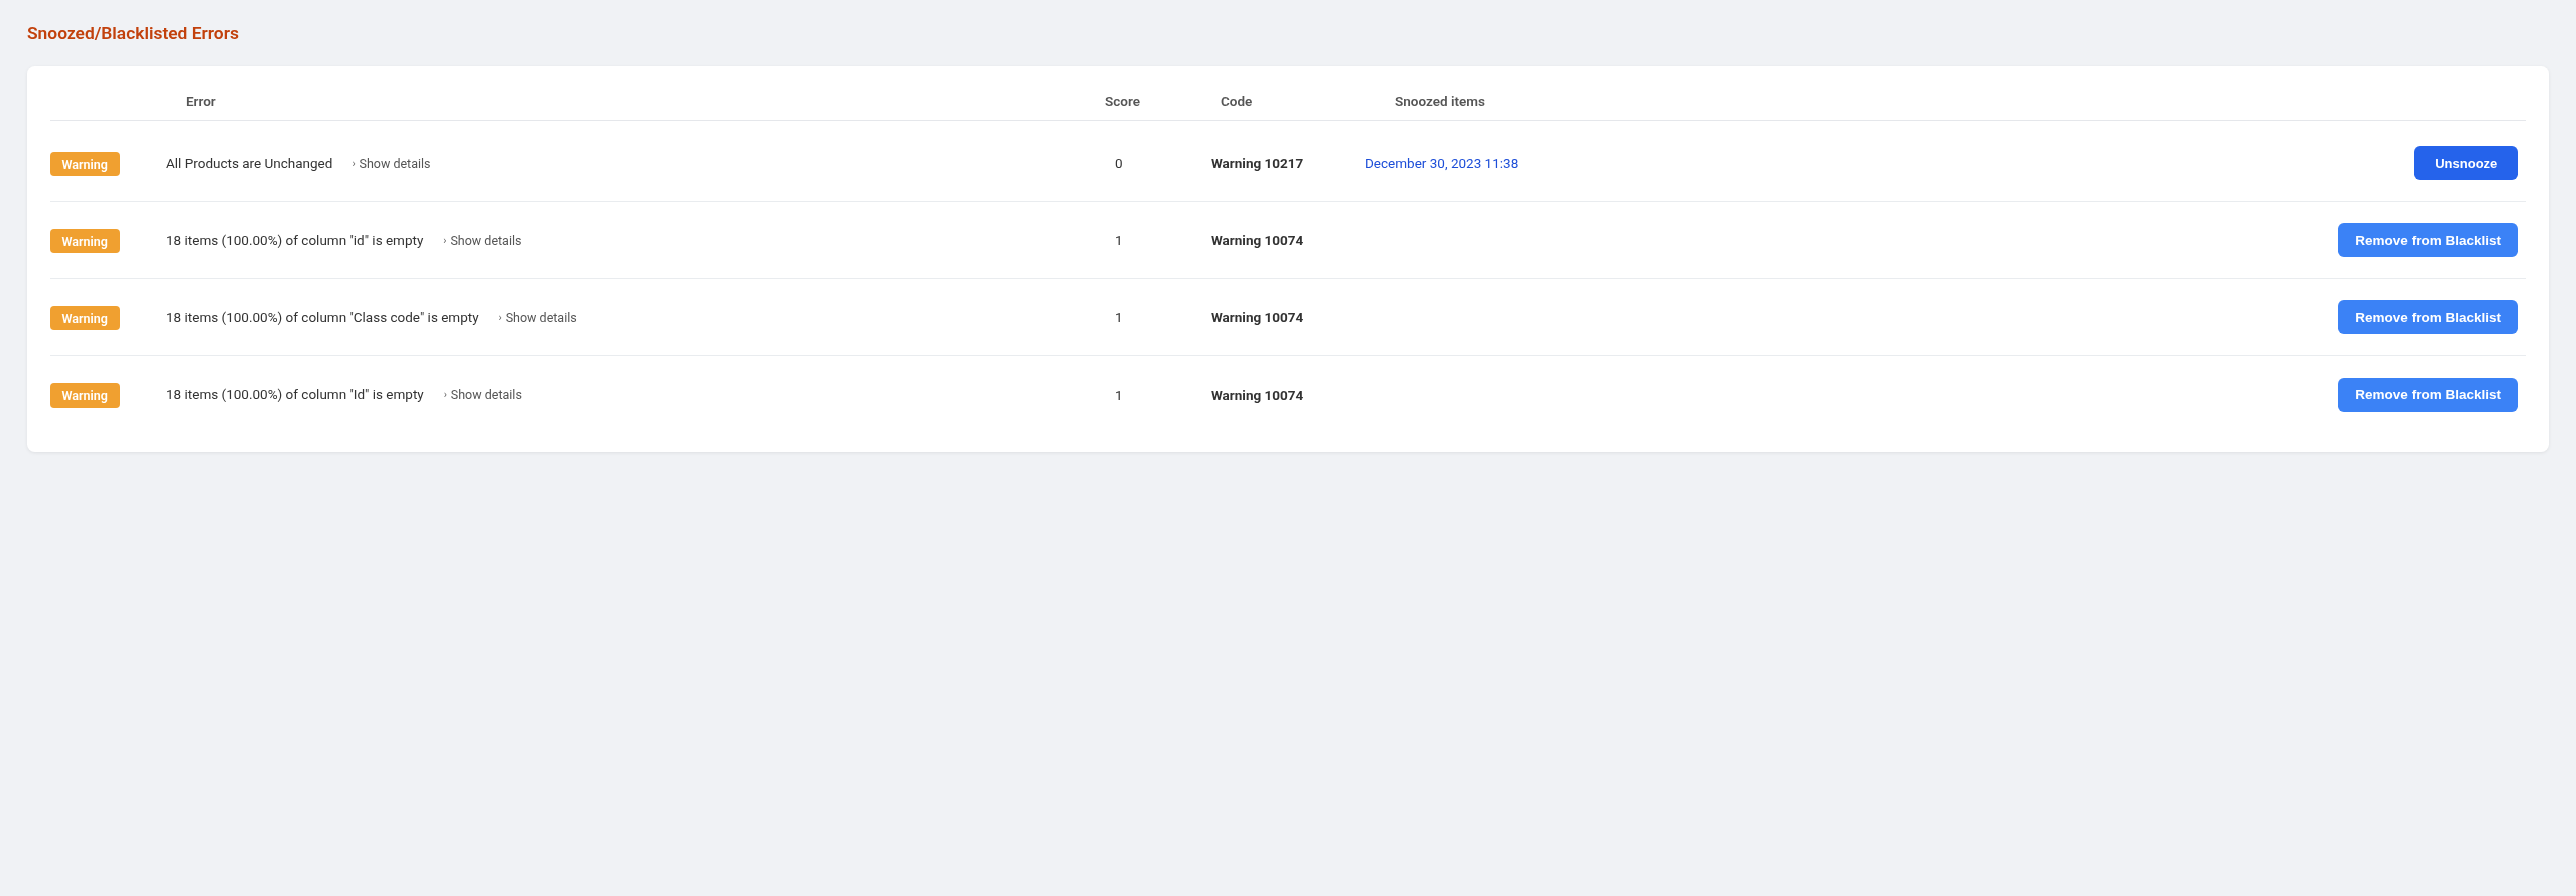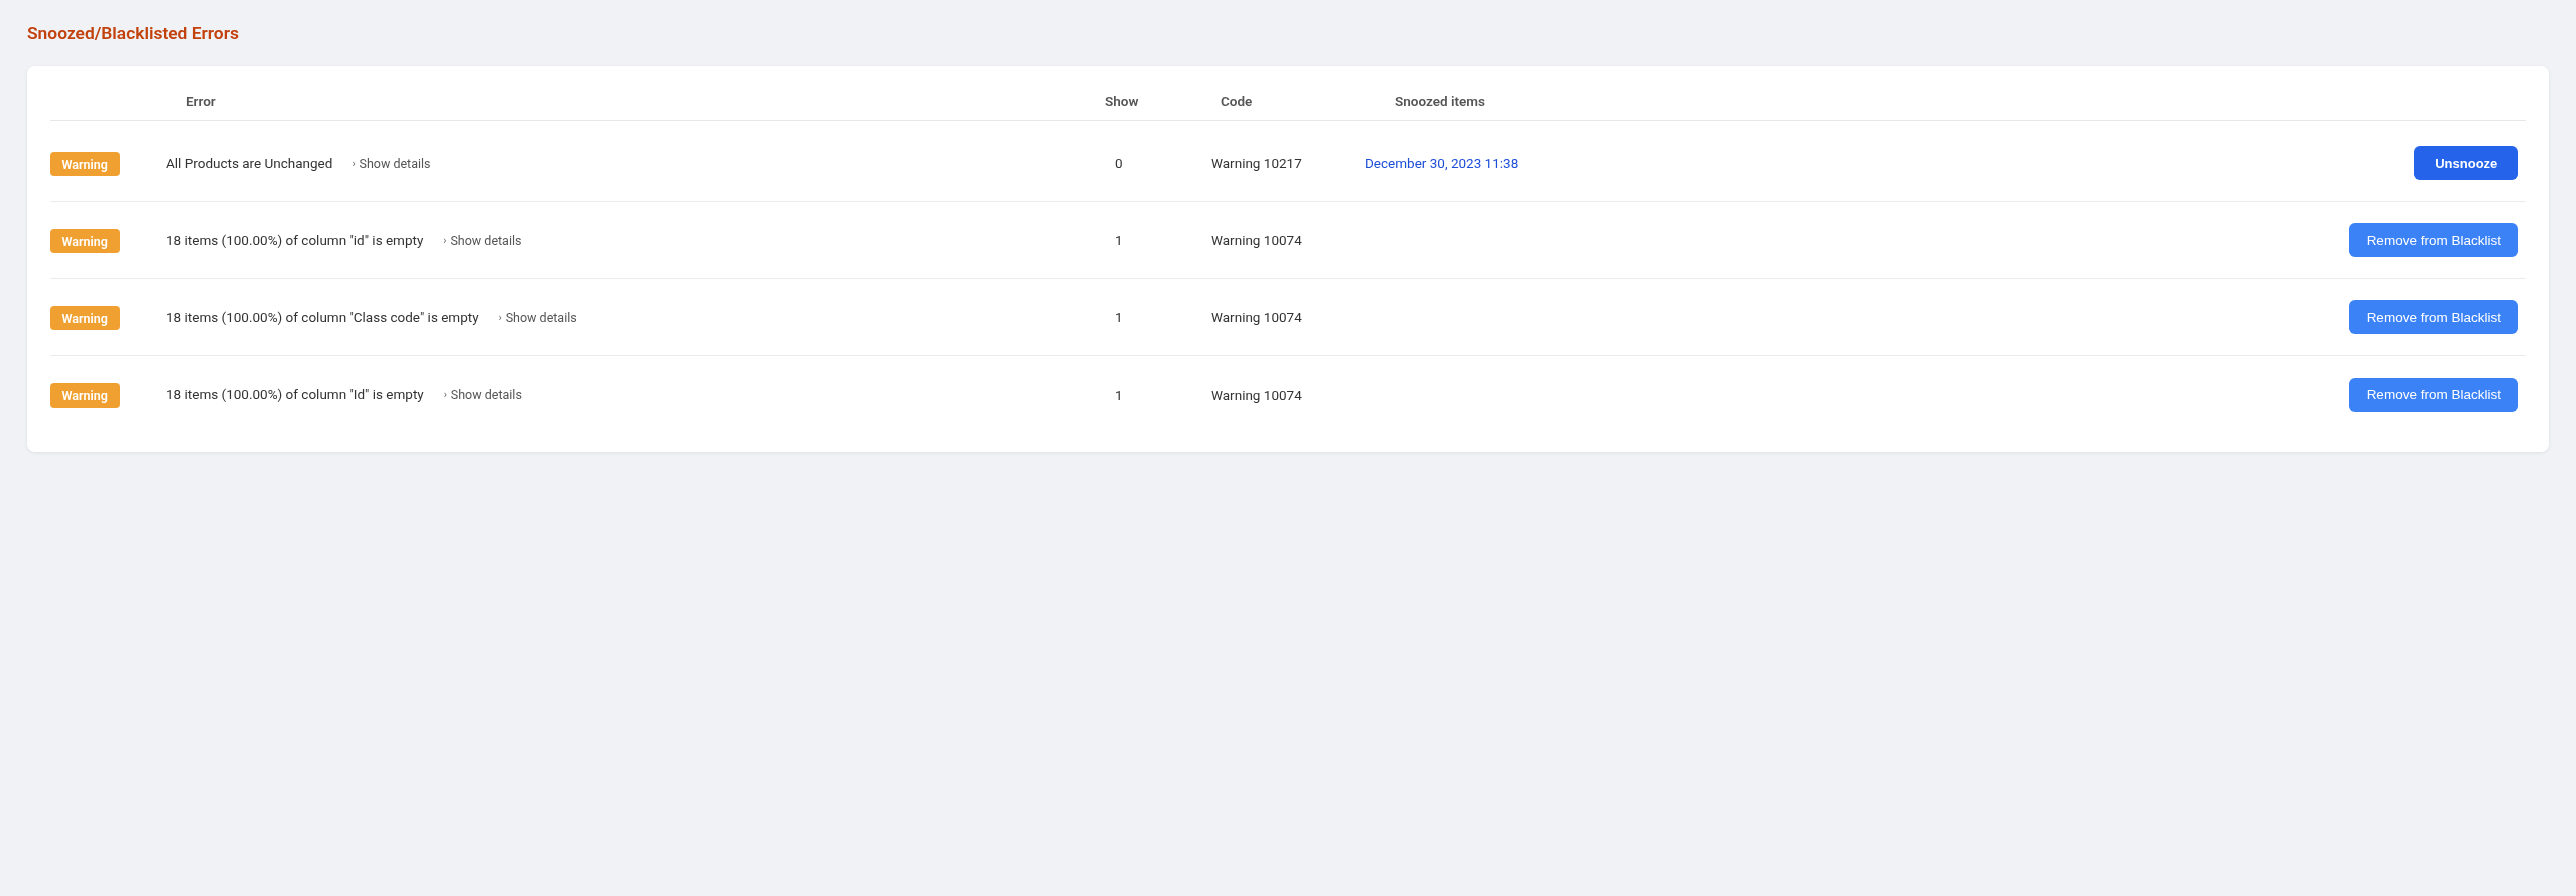--- a/index.html
+++ b/index.html
@@ -104,20 +104,21 @@
     }
 
     .score-cell {
       color: #333;
       font-size: 13.5px;
     }
 
     .code-cell {
       color: #333;
       font-size: 13.5px;
+      font-weight: bold;
     }
 
     .snoozed-cell {
       color: #1d4ed8;
       font-size: 13.5px;
     }
 
     .action-cell {
       display: flex;
       justify-content: flex-end;
@@ -136,36 +137,36 @@
       white-space: nowrap;
     }
 
     .btn-remove-blacklist {
       background-color: #3b82f6;
       color: #fff;
       border: none;
       border-radius: 5.8px;
       padding: 9.6px 17.4px;
       font-size: 13.5px;
-      font-weight: 400;
+      font-weight: 700;
       cursor: pointer;
       white-space: nowrap;
     }
   </style>
 </head>
 <body>
 
 <h1 class="page-title">Snoozed/Blacklisted Errors</h1>
 
 <div class="table-container">
 
   <div class="table-header">
     <div class="table-header-cell"></div>
     <div class="table-header-cell">Error</div>
-    <div class="table-header-cell">Show</div>
+    <div class="table-header-cell">Score</div>
     <div class="table-header-cell">Code</div>
     <div class="table-header-cell">Snoozed items</div>
     <div class="table-header-cell"></div>
   </div>
 
   <div id="table-rows-container">
   <div class="table-row">
         <div class="badge-cell">
           <span class="badge">Warning</span>
         </div>

